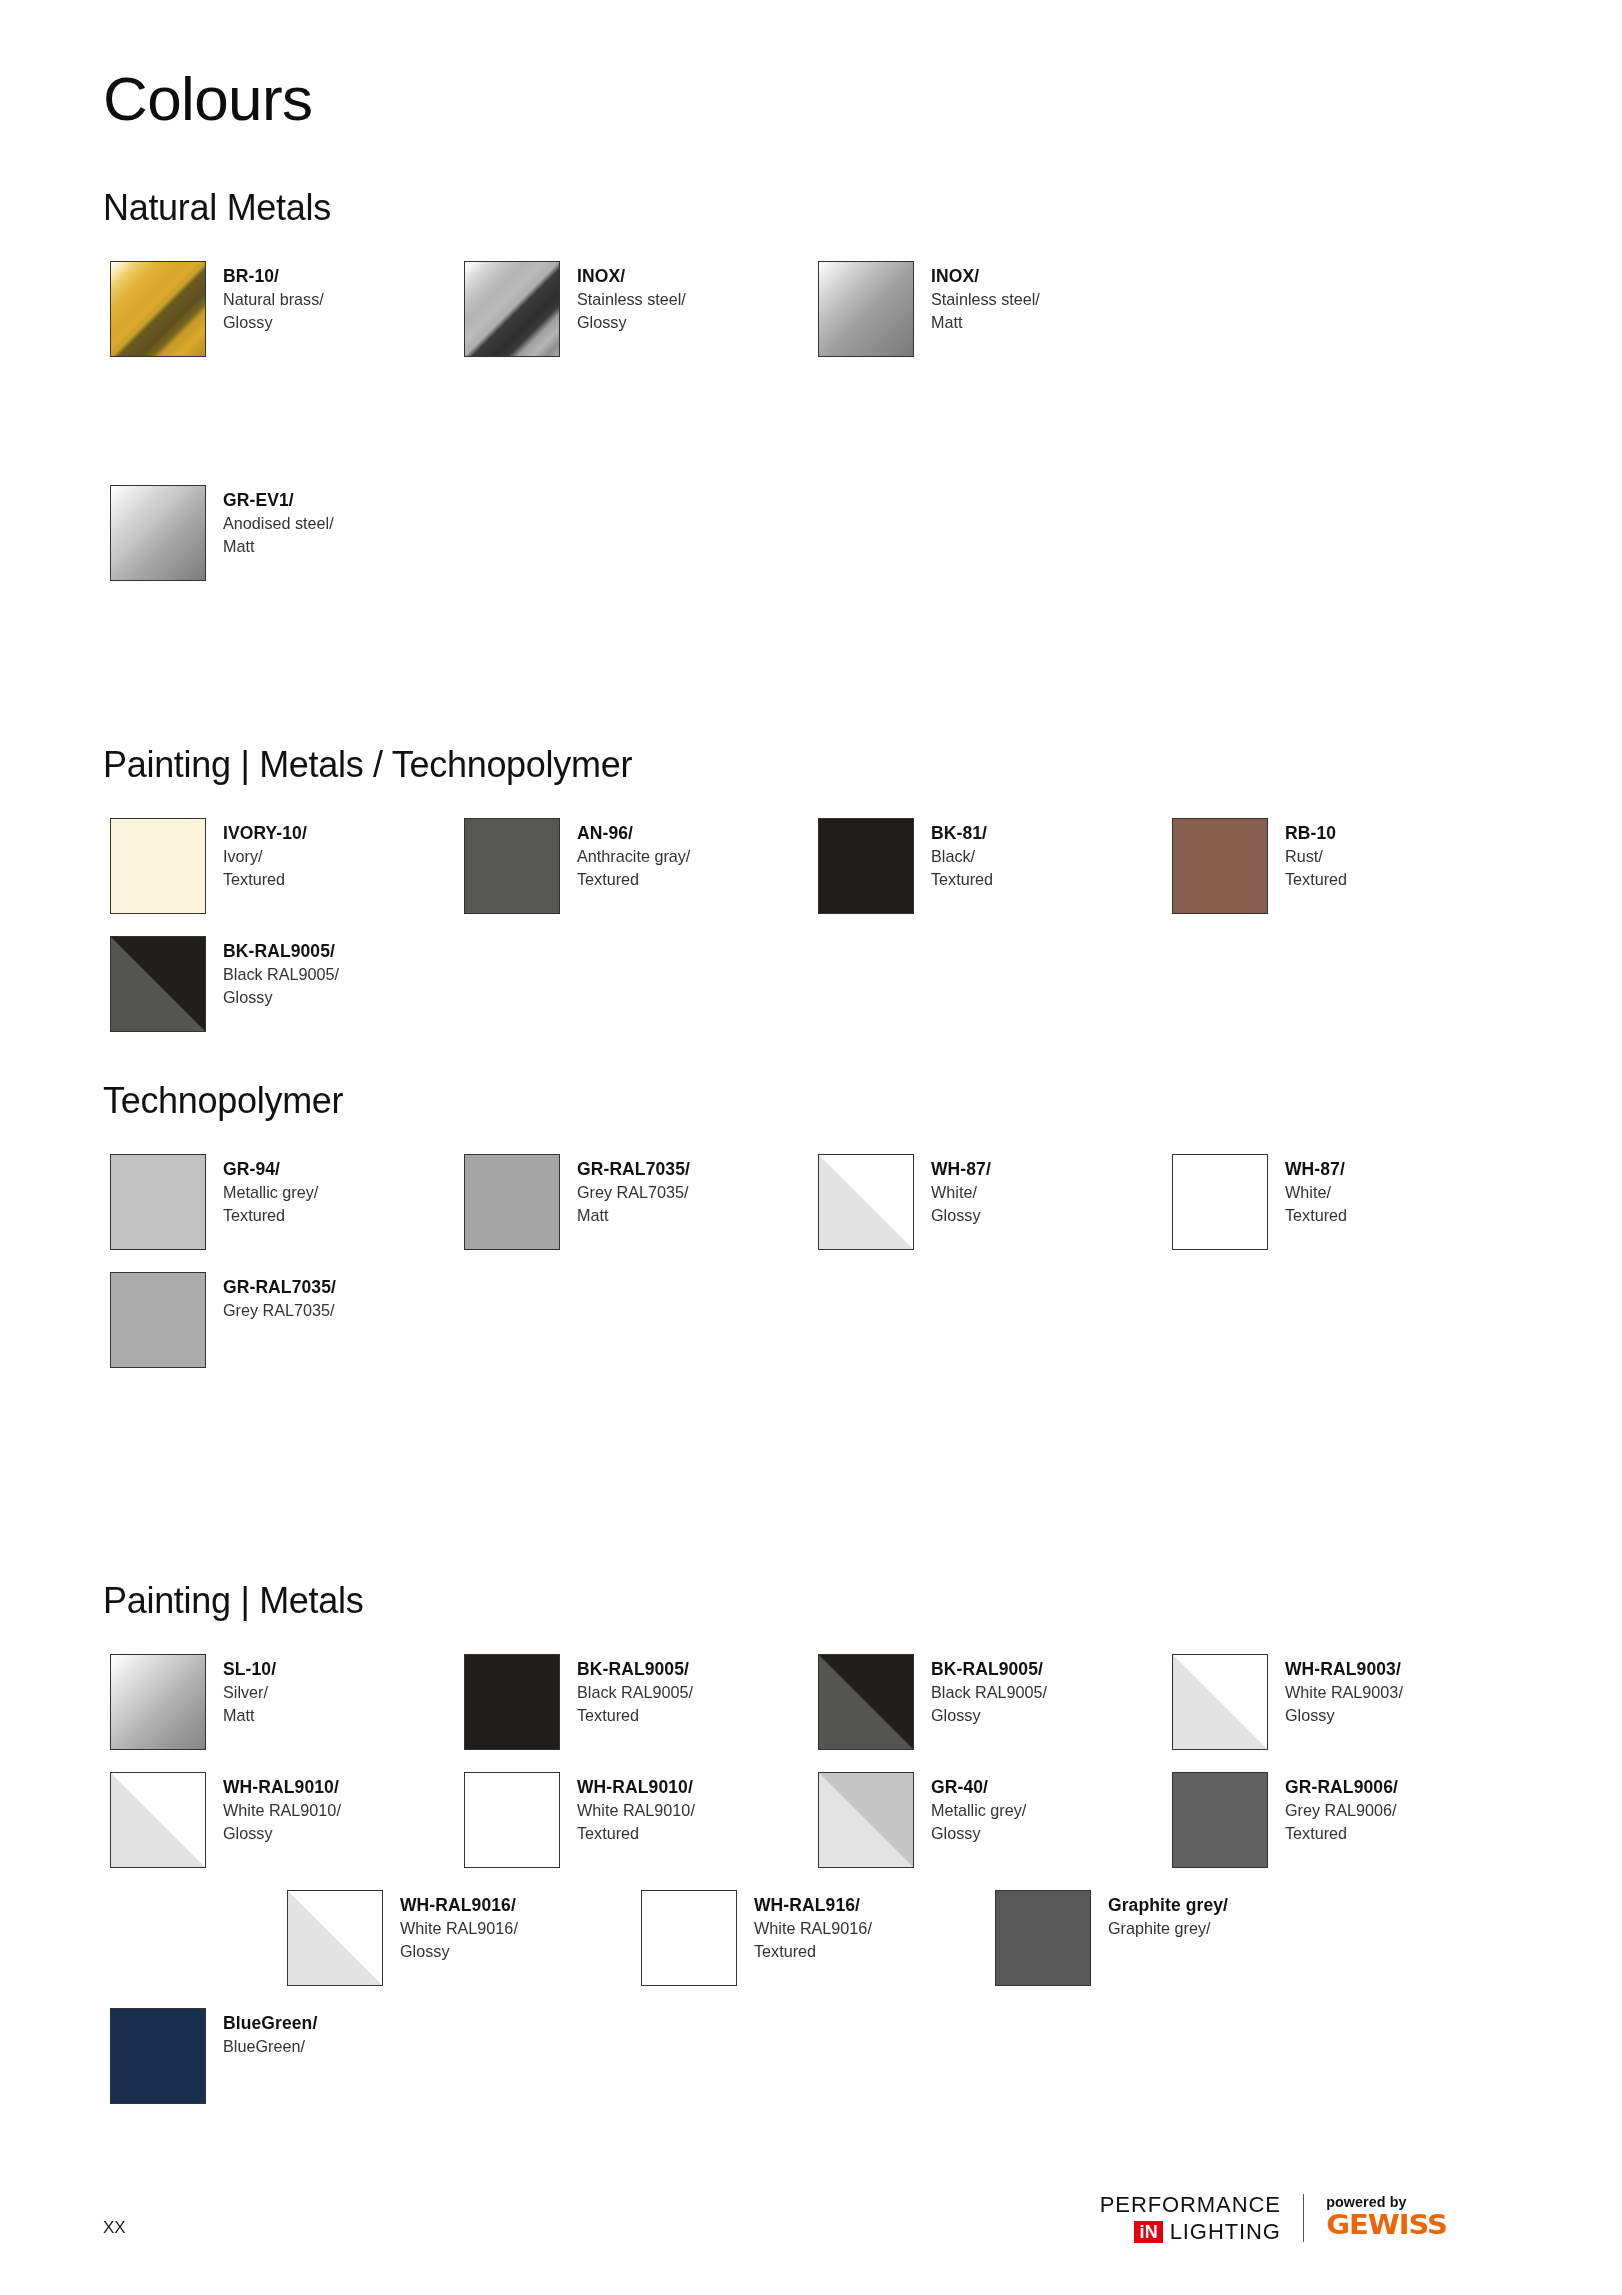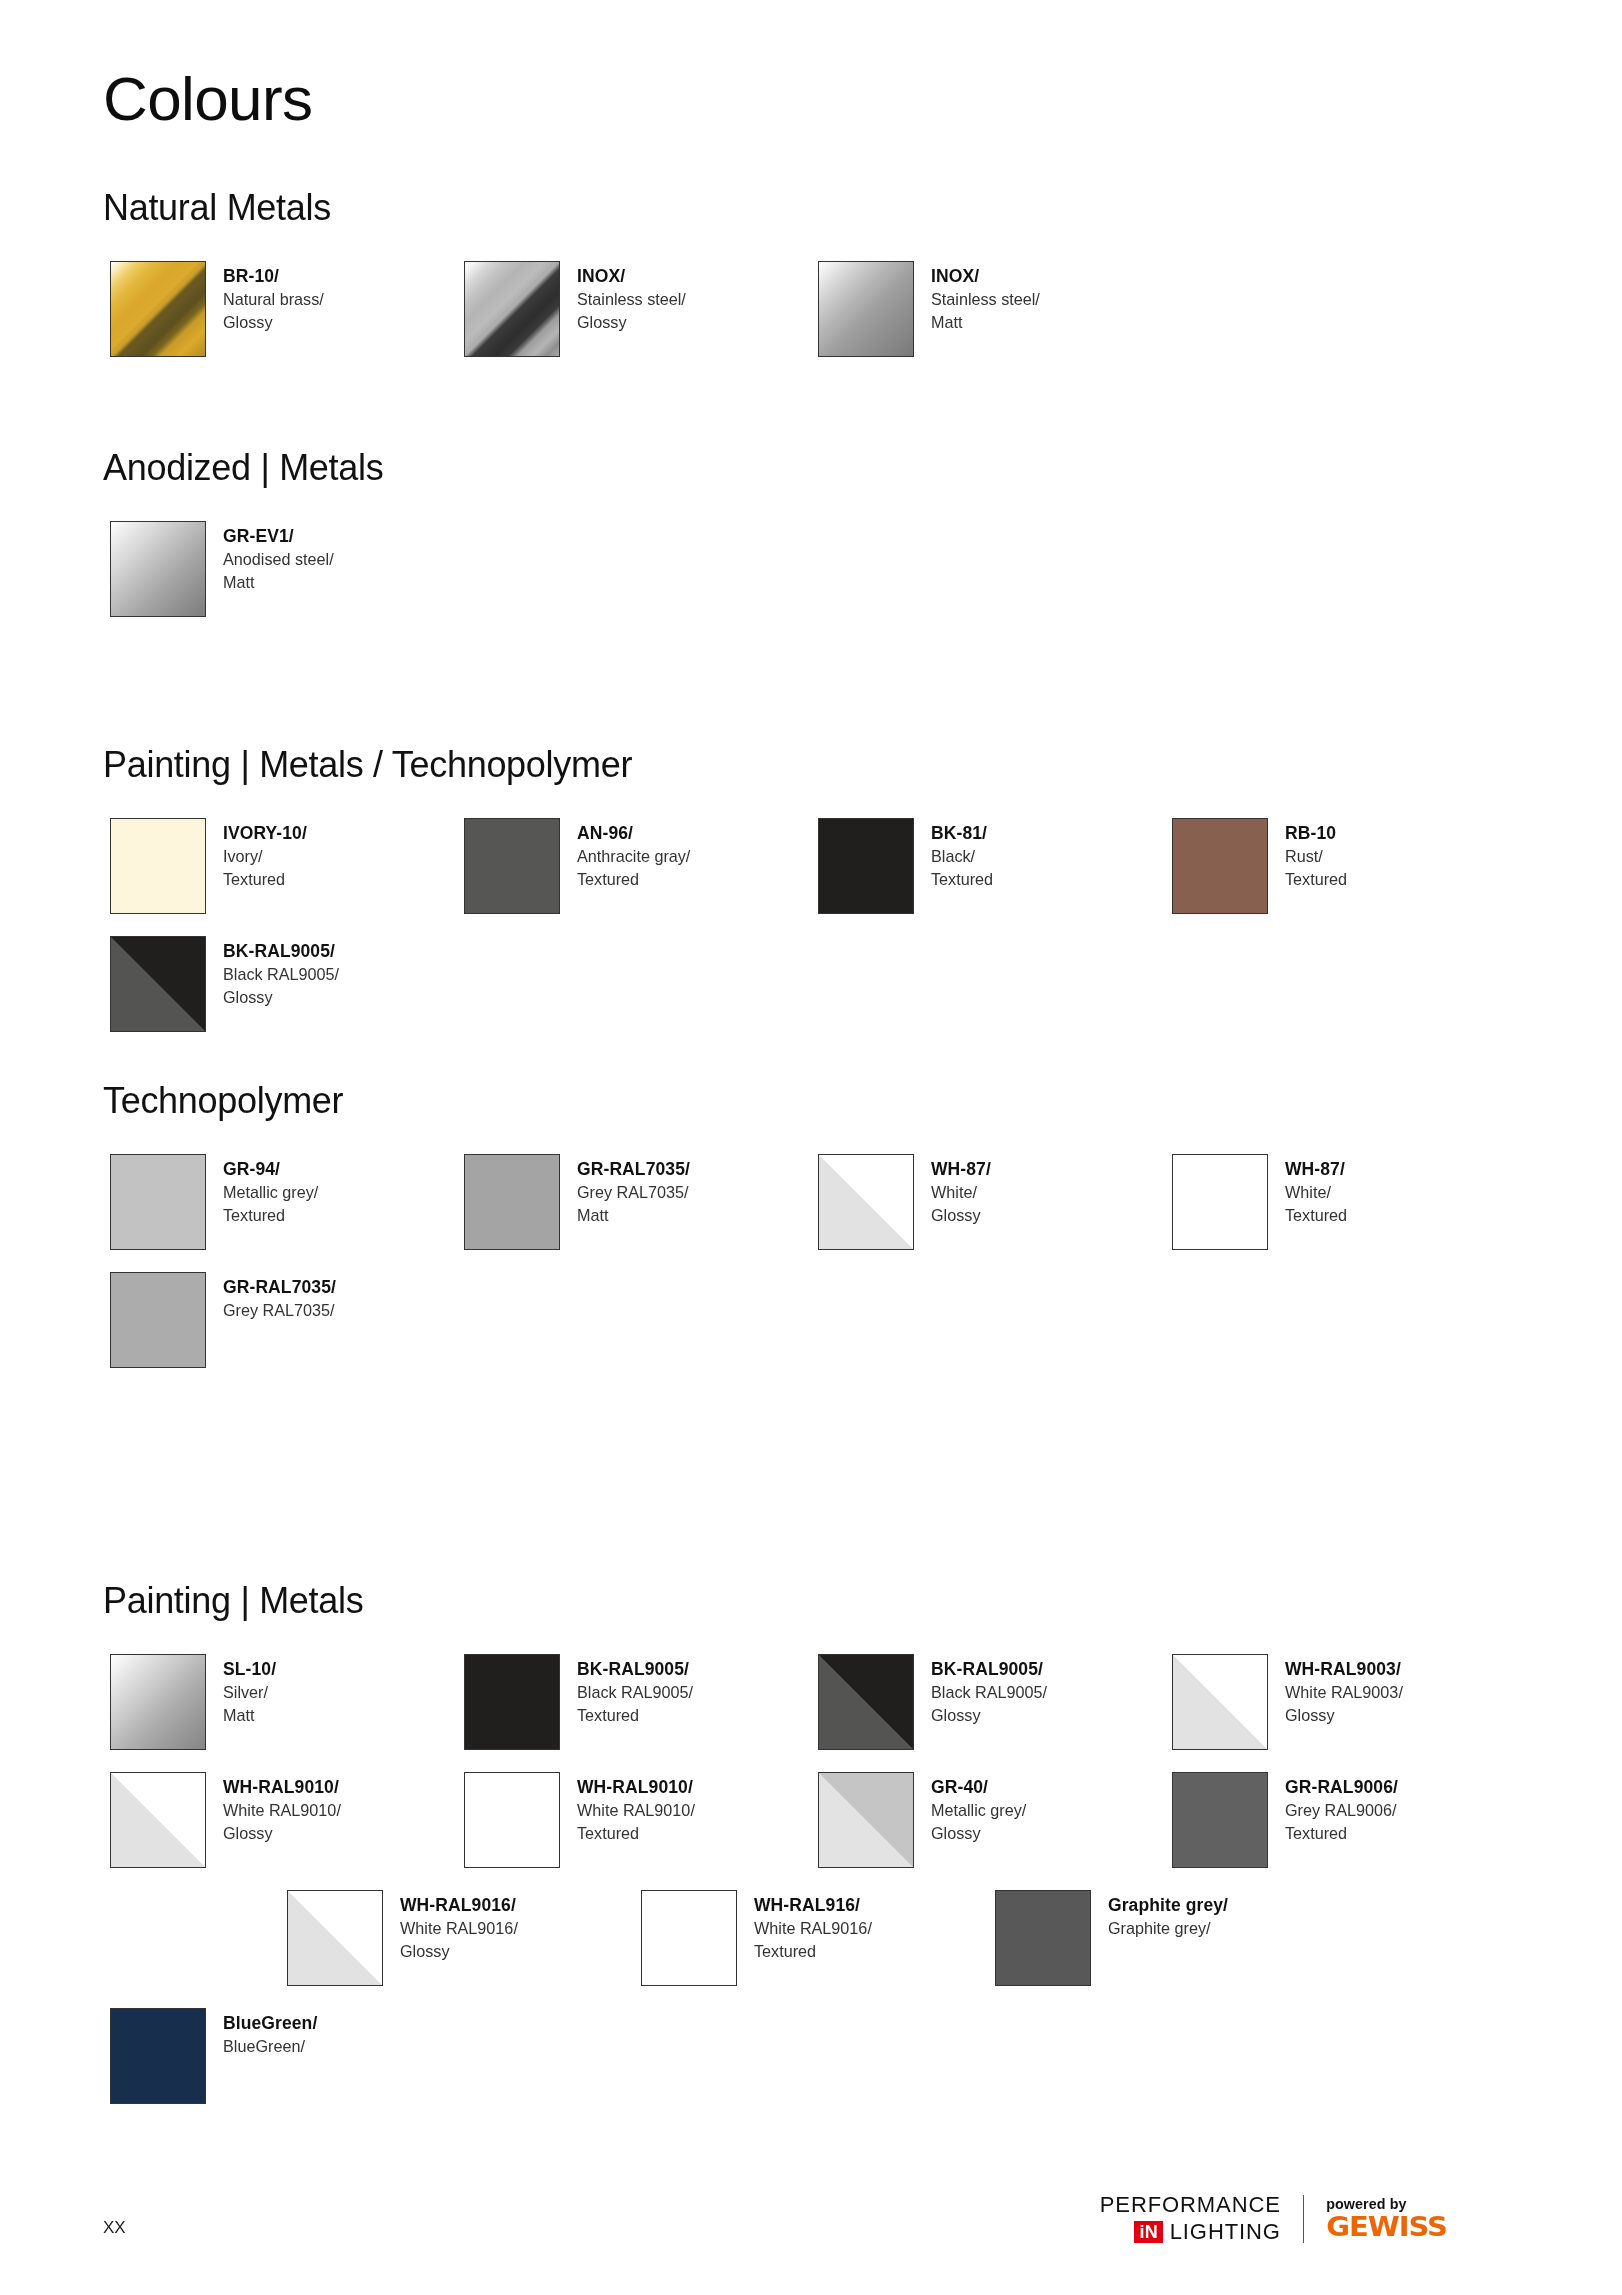--- a/index.html
+++ b/index.html
@@ -114,21 +114,21 @@
     top:40px;
     font-size:17px;
     color:#222;
   }
   .brand{
     position:absolute;
     right:101px;
     top:15.6px;
     display:flex;
     flex-direction:row;
-    align-items:flex-end;
+    align-items:flex-start;
   }
   .pil{
     display:flex;
     flex-direction:column;
     align-items:flex-end;
     line-height:1.0;
   }
   .pil-top{
     font-size:22px;
     letter-spacing:0.9px;
@@ -226,21 +226,20 @@
                 <div class="code">INOX/</div>
                 <div class="desc">Stainless steel/</div>
                 <div class="desc">Matt</div>
               </div>
             </div>
             <div class="cell empty"></div>
           </div>
         </div>
       </div>
       <div class="section" style="top: 450px;">
-        <div class="section-title">Anodized | Metals</div>
         <div class="rows">
           <div class="row">
             <div class="cell">
               <div class="swatch">
                 <div class="tri" style="background: linear-gradient(135deg, rgb(255, 255, 255) 0%, rgb(240, 240, 240) 10%, rgb(220, 220, 220) 24%, rgb(195, 195, 195) 42%, rgb(169, 169, 169) 60%, rgb(148, 148, 148) 78%, rgb(133, 133, 133) 92%, rgb(125, 125, 125) 100%);"></div>
               </div>
               <div class="labels">
                 <div class="code">GR-EV1/</div>
                 <div class="desc">Anodised steel/</div>
                 <div class="desc">Matt</div>

